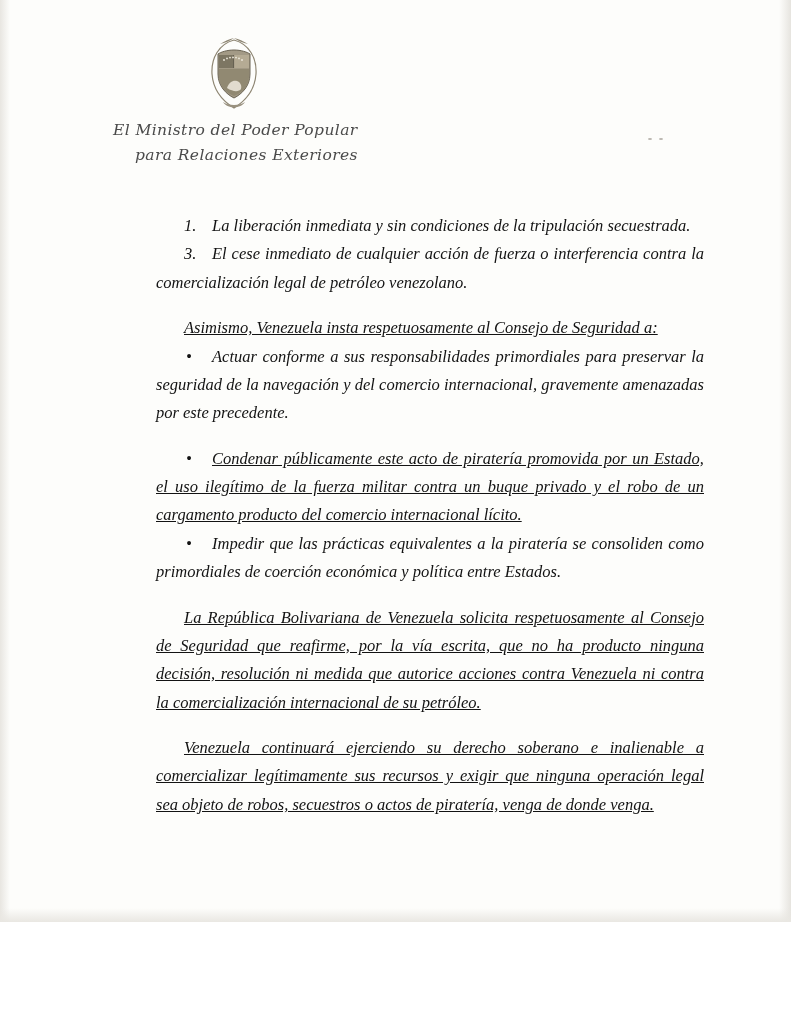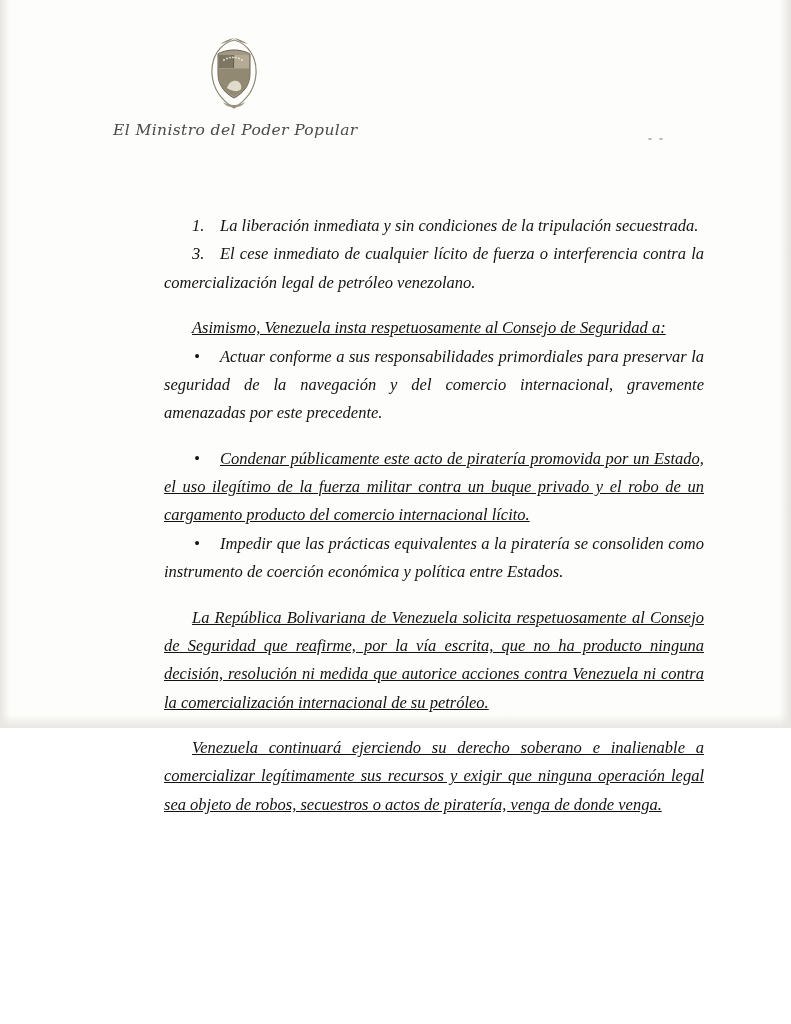--- a/index.html
+++ b/index.html
@@ -12,21 +12,21 @@
     height: 1024px;
     font-family: "Liberation Serif", serif;
     color: #1a1a1a;
     position: relative;
     overflow: hidden;
   }
 
   .page {
     position: relative;
     width: 791px;
-    height: 728px;
+    height: 922px;
     background: #fdfdfb;
   }
 
   
   .scan-edge-left {
     position: absolute;
     left: 0; top: 0;
     width: 10px; height: 100%;
     background: linear-gradient(to right, #e8e6e1, rgba(255,255,255,0));
     pointer-events: none;
@@ -89,21 +89,21 @@
     top: 212px;
     width: 556px;
     font-family: "Liberation Serif", serif;
     font-style: italic;
     font-size: 16.5px;
     line-height: 1.72;
     color: #131313;
     text-align: justify;
   }
   .para {
-    margin: 0 0 0 16px;
+    margin: 0 0 0 8px;
     text-align: justify;
     text-justify: inter-word;
   }
   .para + .para { margin-top: 0; }
   .para.gap { margin-top: 17px; text-decoration: underline; }
 
   .num-item, .bullet-item {
     text-indent: 0;
     padding-left: 0;
     display: block;
@@ -154,38 +154,39 @@
           <circle cx="30" cy="27.4" r="0.9"></circle>
         <circle cx="33" cy="27.6" r="0.9"></circle>
           <circle cx="36" cy="28.4" r="0.9"></circle>
         <circle cx="39" cy="30" r="0.9"></circle>
       </g>
     </svg>
   </div>
 
   <div class="letterhead">
     <div class="l1">El Ministro del Poder Popular</div>
+    <div class="l2">para Relaciones Exteriores</div>
   </div>
 
   <div class="artifact a1"></div>
   <div class="artifact a2"></div>
 
   <div class="body-text">
 
     <p class="para num-item"><span class="marker">1.</span><span>La liberación inmediata y sin condiciones de la tripulación secuestrada.</span></p>
 
 
-    <p class="para num-item"><span class="marker">3.</span><span>El cese inmediato de cualquier lícito de fuerza o interferencia contra la comercialización legal de petróleo venezolano.</span></p>
+    <p class="para num-item"><span class="marker">3.</span><span>El cese inmediato de cualquier acción de fuerza o interferencia contra la comercialización legal de petróleo venezolano.</span></p>
 
     <p class="para gap"><span class="first-indent"></span><span>Asimismo, Venezuela insta respetuosamente al Consejo de Seguridad a:</span></p>
 
     <p class="para bullet-item"><span class="marker bullet">•</span><span>Actuar conforme a sus responsabilidades primordiales para preservar la seguridad de la navegación y del comercio internacional, gravemente amenazadas por este precedente.</span></p>
 
     <p class="para gap bullet-item"><span class="marker bullet">•</span><span>Condenar públicamente este acto de piratería promovida por un Estado, el uso ilegítimo de la fuerza militar contra un buque privado y el robo de un cargamento producto del comercio internacional lícito.</span></p>
 
-    <p class="para bullet-item"><span class="marker bullet">•</span><span>Impedir que las prácticas equivalentes a la piratería se consoliden como instrumento de coerción económica y política entre Estados.</span></p>
+    <p class="para bullet-item"><span class="marker bullet">•</span><span>Impedir que las prácticas equivalentes a la piratería se consoliden como primordiales de coerción económica y política entre Estados.</span></p>
 
     <p class="para gap"><span class="first-indent"></span><span>La República Bolivariana de Venezuela solicita respetuosamente al Consejo de Seguridad que reafirme, por la vía escrita, que no ha producto ninguna decisión, resolución ni medida que autorice acciones contra Venezuela ni contra la comercialización internacional de su petróleo.</span></p>
 
     <p class="para gap"><span class="first-indent"></span><span>Venezuela continuará ejerciendo su derecho soberano e inalienable a comercializar legítimamente sus recursos y exigir que ninguna operación legal sea objeto de robos, secuestros o actos de piratería, venga de donde venga.</span></p>
 
   </div>
 </div>
 
 </body></html>

